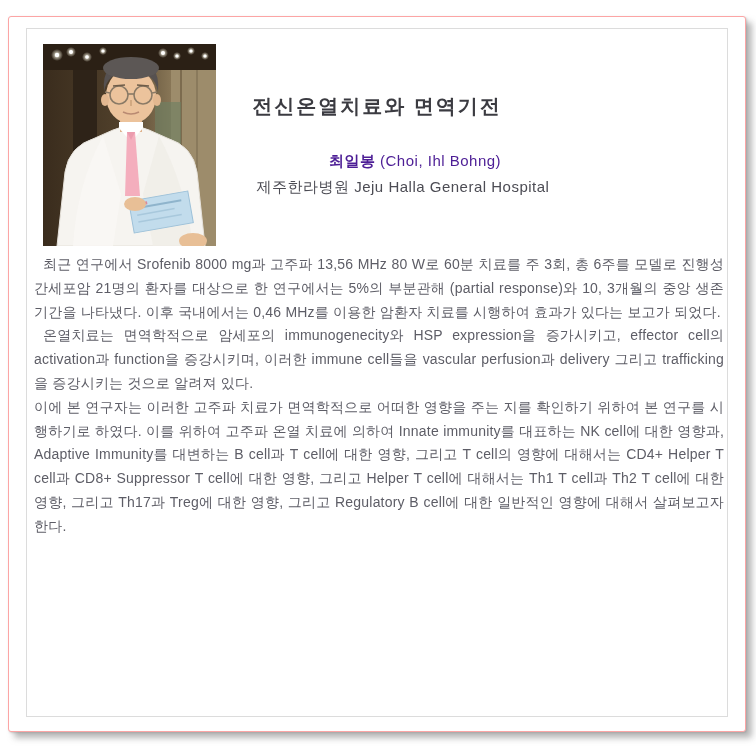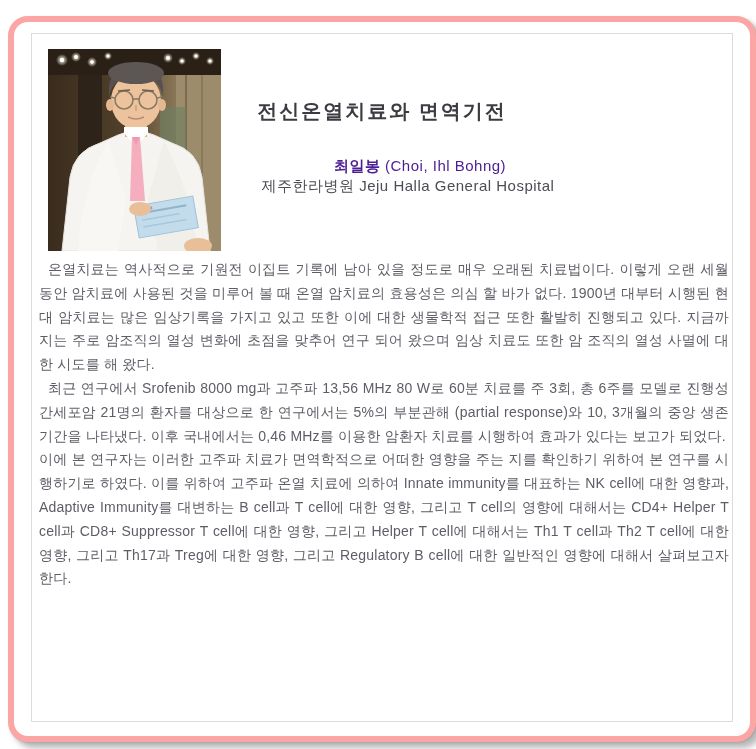--- a/index.html
+++ b/index.html
@@ -2,41 +2,41 @@
 <html><head>
 <meta charset="utf-8">
 <style>
   html,body{margin:0;padding:0;}
   body{
     width:756px;height:749px;position:relative;background:#ffffff;
     font-family:"Liberation Sans", sans-serif;overflow:hidden;
   }
   .outer-frame{
     position:absolute;left:8px;top:16px;width:736px;height:714px;
-    background:#ffffff;border:6px solid #fca5a5;border-radius:20px;
+    background:#ffffff;border:1px solid #fca5a5;border-radius:3px;
     box-shadow:6px 6px 6px rgba(125,125,125,0.55), 1px 1px 2px rgba(170,170,170,0.5);
   }
   .inner-box{
     position:absolute;left:17px;top:11px;width:700px;height:687px;
     border:1px solid #dcdcdc;background:#ffffff;
   }
   .photo-wrap{
     position:absolute;left:16px;top:15px;width:173px;height:202px;overflow:hidden;
   }
   .page-title{
     position:absolute;left:0;top:64px;width:100%;text-align:center;
     font-size:20px;font-weight:bold;color:#3b3b41;letter-spacing:2px;
   }
   .author-line{
     position:absolute;left:38px;top:123px;width:100%;text-align:center;
     font-size:15px;color:#4c1d95;letter-spacing:0.5px;
   }
   .author-line .name{font-weight:bold;}
   .affiliation-line{
-    position:absolute;left:26px;top:143px;width:100%;text-align:center;
+    position:absolute;left:26px;top:149px;width:100%;text-align:center;
     font-size:15px;color:#4c4c54;letter-spacing:0.5px;
   }
   .abstract{
     position:absolute;left:7px;top:224px;width:690px;
     font-size:14px;line-height:23.8px;color:#5d5d66;
     text-align:justify;letter-spacing:0.2px;
   }
   .abstract p{margin:0;}
   .abstract p.indent{text-indent:9px;}
 </style>
@@ -122,20 +122,20 @@
           <ellipse cx="92" cy="160" rx="11" ry="7" fill="#e8bf96"></ellipse>
           <ellipse cx="150" cy="197" rx="14" ry="8" fill="#e8bf96"></ellipse>
         </svg>
       </div>
 
       <div class="page-title">전신온열치료와 면역기전</div>
       <div class="author-line"><span class="name">최일봉</span> <span>(Choi, Ihl Bohng)</span></div>
       <div class="affiliation-line">제주한라병원 Jeju Halla General Hospital</div>
 
       <div class="abstract">
-          <p class="indent">온열치료는 역사적으로 기원전 이집트 기록에 남아 있을 정도로 매우 오래된 치료법이다. 이렇게 오랜 세월 동안 암치료에 사용된 것을 미루어 볼 때  온열 암치료의 효용성은 의심 할 바가 없다. 1900년 대부터 시행된 현대 암치료는 많은 임상기록을 가지고 있고 또한 이에 대한 생물학적 접근 또한 활발히 진행되고 있다. 지금까지는 주로 암조직의 열성 변화에 초점을 맞추어 연구 되어 왔으며 임상 치료도 또한 암 조직의 열성 사멸에 대한 시도를 해 왔다.</p>
           <p class="indent">최근 연구에서 Srofenib 8000 mg과 고주파 13,56 MHz 80 W로 60분 치료를 주 3회, 총 6주를 모델로 진행성 간세포암 21명의 환자를 대상으로 한 연구에서는 5%의 부분관해 (partial response)와 10, 3개월의 중앙 생존기간을 나타냈다. 이후 국내에서는 0,46 MHz를 이용한 암환자 치료를 시행하여 효과가 있다는 보고가 되었다.</p>
+          <p class="indent">온열치료는 면역학적으로 암세포의 immunogenecity와 HSP expression을 증가시키고, effector cell의 activation과 function을 증강시키며, 이러한 immune cell들을 vascular perfusion과 delivery 그리고 trafficking을 증강시키는 것으로 알려져 있다.</p>
           <p class="">이에 본 연구자는 이러한 고주파 치료가 면역학적으로 어떠한 영향을 주는 지를 확인하기 위하여 본 연구를 시행하기로 하였다. 이를 위하여 고주파 온열 치료에 의하여 Innate immunity를 대표하는 NK cell에 대한 영향과, Adaptive Immunity를 대변하는 B cell과 T cell에 대한 영향, 그리고 T cell의 영향에 대해서는 CD4+ Helper T cell과 CD8+ Suppressor T cell에 대한 영향, 그리고 Helper T cell에 대해서는 Th1 T cell과 Th2 T cell에 대한 영향, 그리고 Th17과 Treg에 대한 영향, 그리고 Regulatory B cell에 대한 일반적인 영향에 대해서 살펴보고자 한다.</p>
         </div>
 
     </div>
   </div>
 </div>
 
 </body></html>

